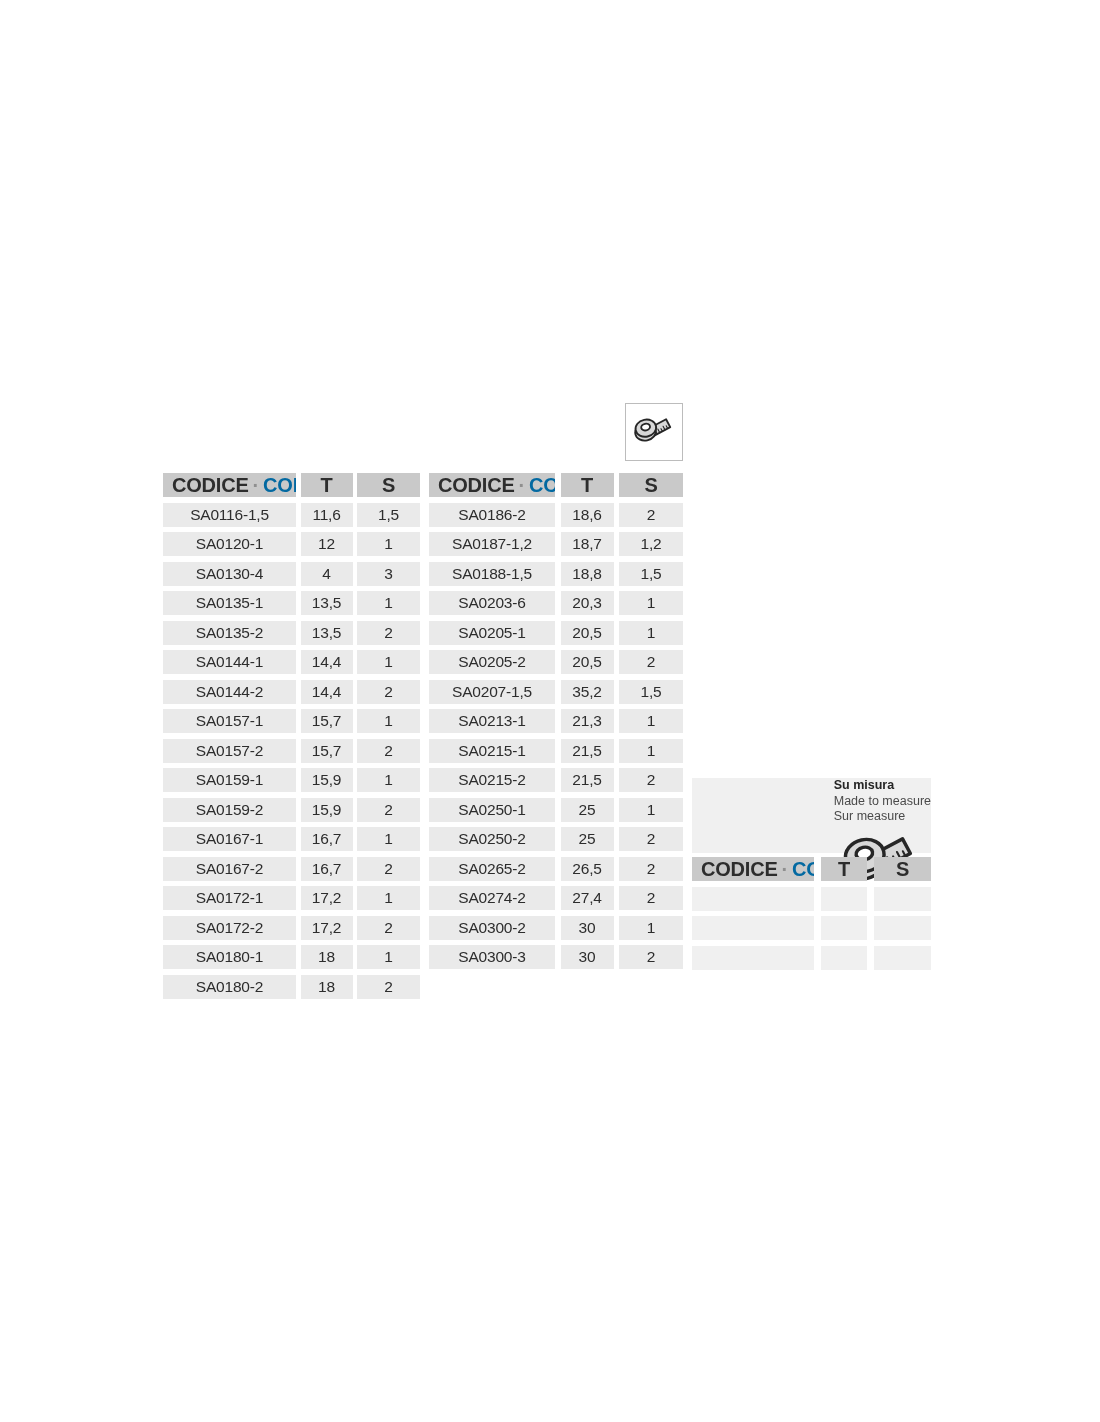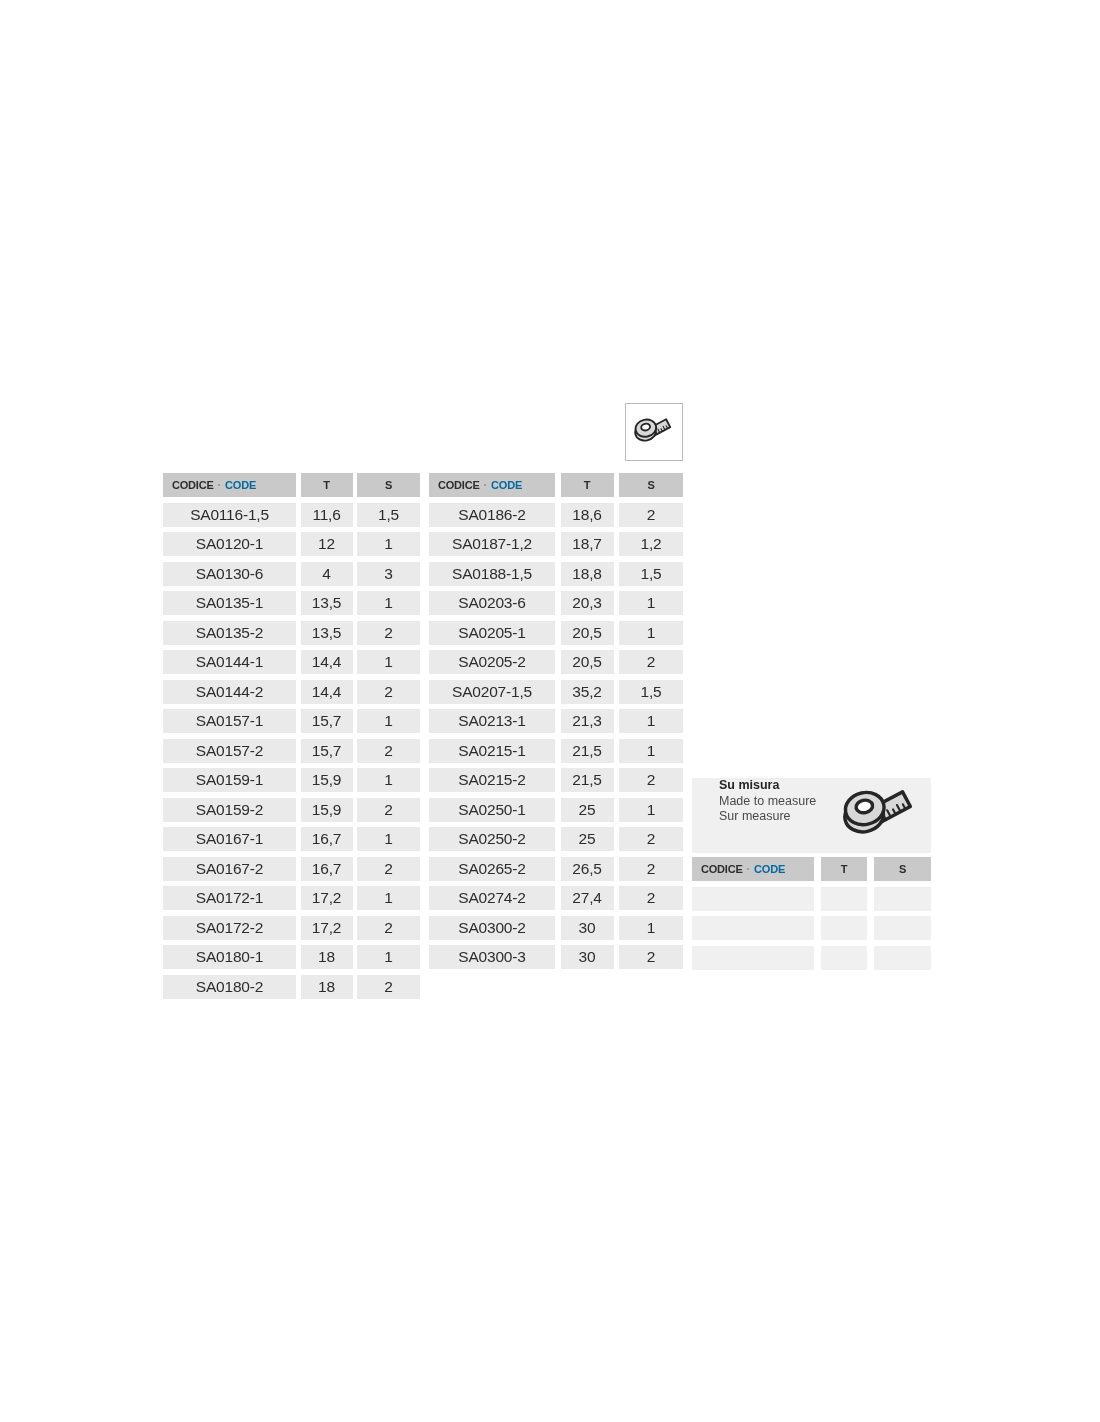--- a/index.html
+++ b/index.html
@@ -33,30 +33,30 @@
     display:flex; align-items:center; justify-content:center;
     background:#eaeaea; font-size:15.5px; letter-spacing:-0.2px;
     white-space:nowrap; overflow:hidden;
   }
   .t-right .cell { background:#f0f0f0; }
 
   .t-left  .c0{width:133px} .t-left  .c1{width:52px} .t-left  .c2{width:63px}
   .t-mid   .c0{width:126px} .t-mid   .c1{width:53px} .t-mid   .c2{width:64px}
   .t-right .c0{width:122px} .t-right .c1{width:46px} .t-right .c2{width:57px}
 
-  .row.header .cell { background:#c9c9c9; font-weight:bold; font-size:11px;align-items:center; }
+  .row.header .cell { background:#c9c9c9; font-weight:bold; font-size:20px;align-items:center; }
   .row.header .c0 { justify-content:flex-start; padding-left:9px; }
   .h-dark { color:#2d2d2d; }
   .h-sep  { color:#8f8f8f; margin:0 4px; font-weight:bold; }
   .h-muted{ color:#0369a1; }
 
   
   .panel {
     position:absolute; left:692px; top:778px; width:239px; height:75px;
-    background:#f0f0f0; display:flex; align-items:flex-start;
+    background:#f0f0f0; display:flex; align-items:flex-end;flex-direction:column;
   }
   .panel-text { padding-left:27px; font-size:12.5px; line-height:15.5px; color:#4a4a4a; }
   .panel-text .bold { font-weight:bold; color:#262626; }
   .panel-icon { width:86px; height:68px; margin-left:auto; margin-right:8px; flex:0 0 auto; }
   .panel-icon svg { width:86px; height:68px; }
 </style>
 </head>
 <body>
 
 <div class="icon-box">
@@ -102,21 +102,21 @@
       <div class="cell c2">1,5</div>
     </div>
 
     <div class="row">
       <div class="cell c0">SA0120-1</div>
       <div class="cell c1">12</div>
       <div class="cell c2">1</div>
     </div>
 
     <div class="row">
-      <div class="cell c0">SA0130-6</div>
+      <div class="cell c0">SA0130-4</div>
       <div class="cell c1">4</div>
       <div class="cell c2">3</div>
     </div>
 
     <div class="row">
       <div class="cell c0">SA0135-1</div>
       <div class="cell c1">13,5</div>
       <div class="cell c2">1</div>
     </div>
 

